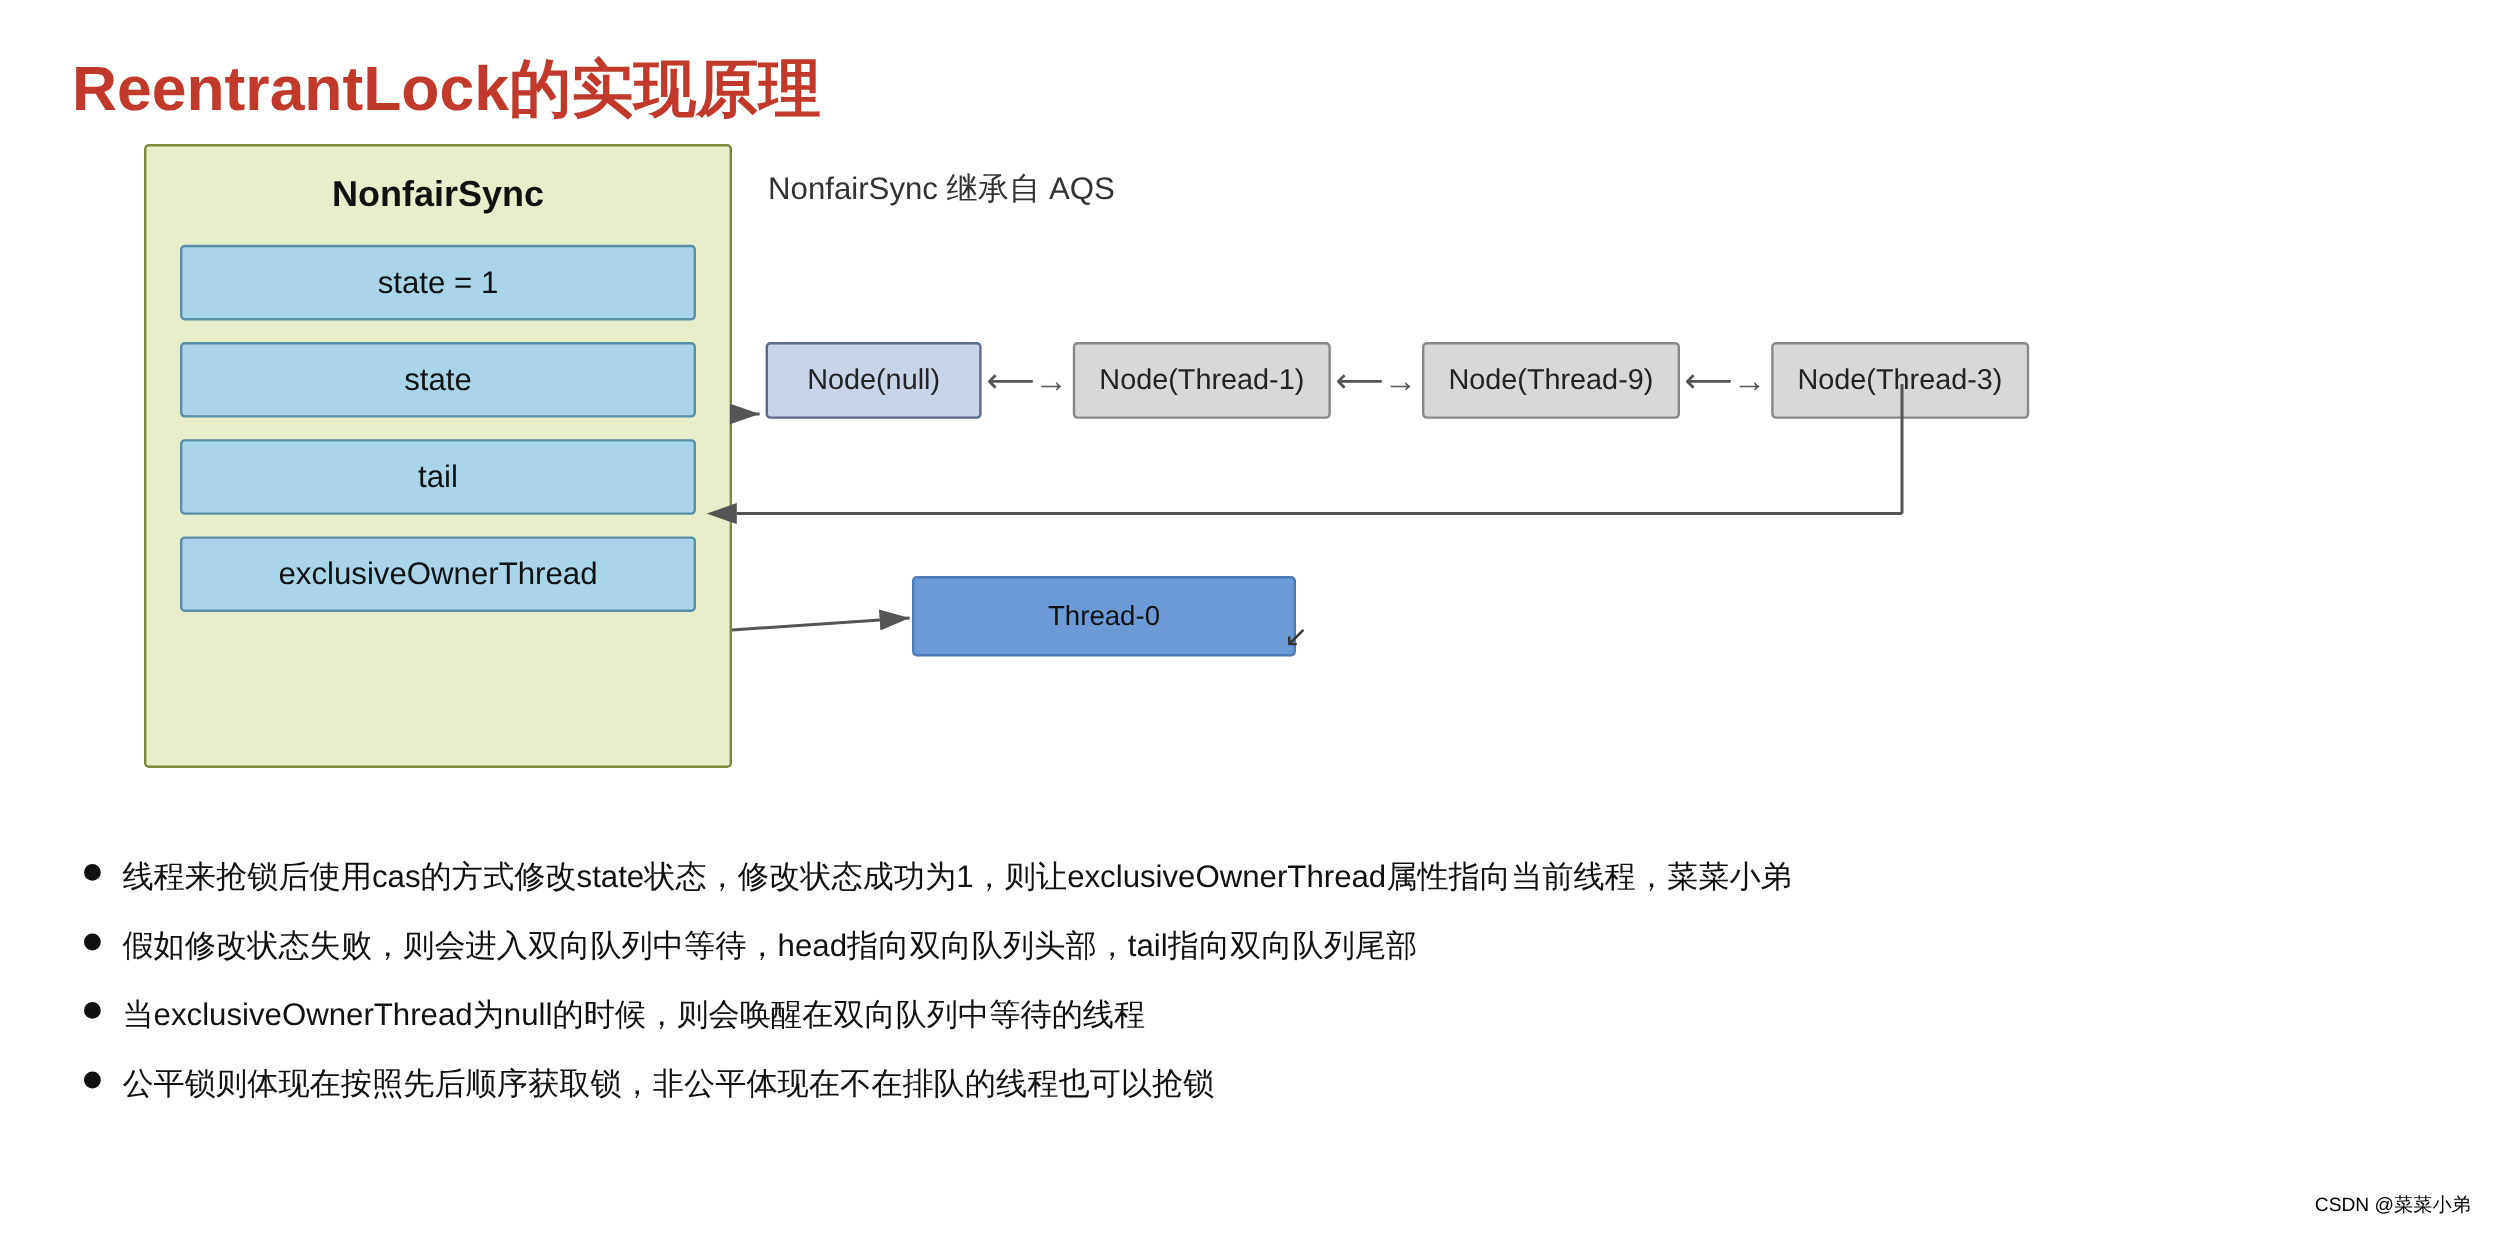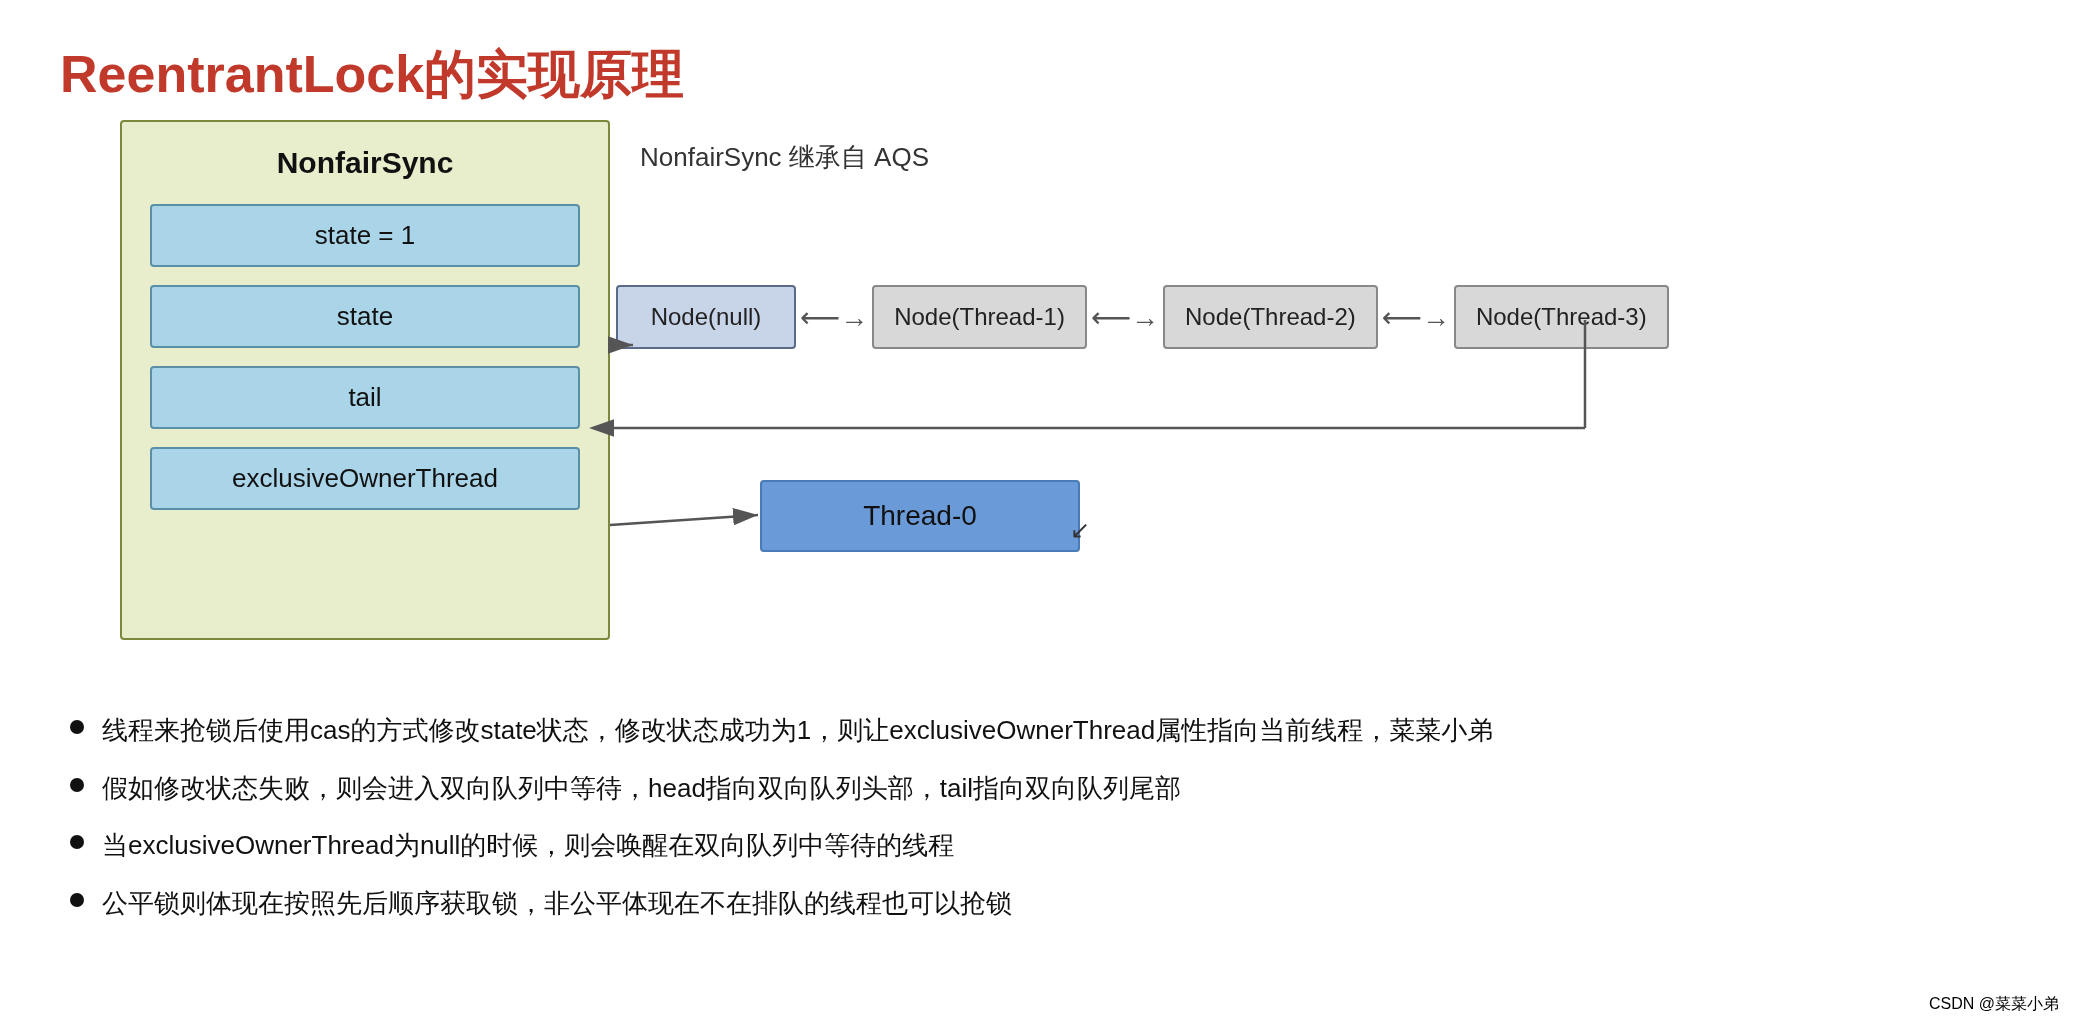--- a/index.html
+++ b/index.html
@@ -96,21 +96,21 @@
 
     
     .thread0-box {
       position: absolute;
       left: 700px;
       top: 380px;
       background: #6a9bd8;
       border: 2.5px solid #4a7ab8;
       border-radius: 4px;
       padding: 18px 50px;
-      font-size: 28px;
+      font-size: 23px;
       color: #111;
       text-align: center;
       min-width: 320px;
     }
 
     
     .svg-overlay {
       position: absolute;
       left: 0;
       top: 0;
@@ -171,32 +171,32 @@
   <div class="nonfair-box" style="position:absolute; left:60px; top:10px;">
     <div class="nonfair-title">NonfairSync</div>
     <div class="field-box">state = 1</div>
     <div class="field-box">state</div>
     <div class="field-box">tail</div>
     <div class="field-box">exclusiveOwnerThread</div>
   </div>
 
   <div class="inherit-label" style="position:absolute; left:580px; top:30px;">NonfairSync 继承自 AQS</div>
 
-  <div class="nodes-row" style="position:absolute; left:556px; top:175px; display:flex; align-items:center;">
+  <div class="nodes-row" style="position:absolute; left:578px; top:175px; display:flex; align-items:center;">
 
     <div class="node-box first">
       <span>Node(null)</span>
     </div>
     <div class="arrow-between">⟵→</div>
     <div class="node-box">
       <span>Node(Thread-1)</span>
     </div>
     <div class="arrow-between">⟵→</div>
     <div class="node-box">
-      <span>Node(Thread-2)</span>
+      <span>Node(Thread-9)</span>
     </div>
     <div class="arrow-between">⟵→</div>
     <div class="node-box">
       <span>Node(Thread-3)</span>
     </div>
   </div>
 
   <div class="thread0-box" style="position:absolute; left:700px; top:370px;">
     <span>Thread-0</span>
   </div>

